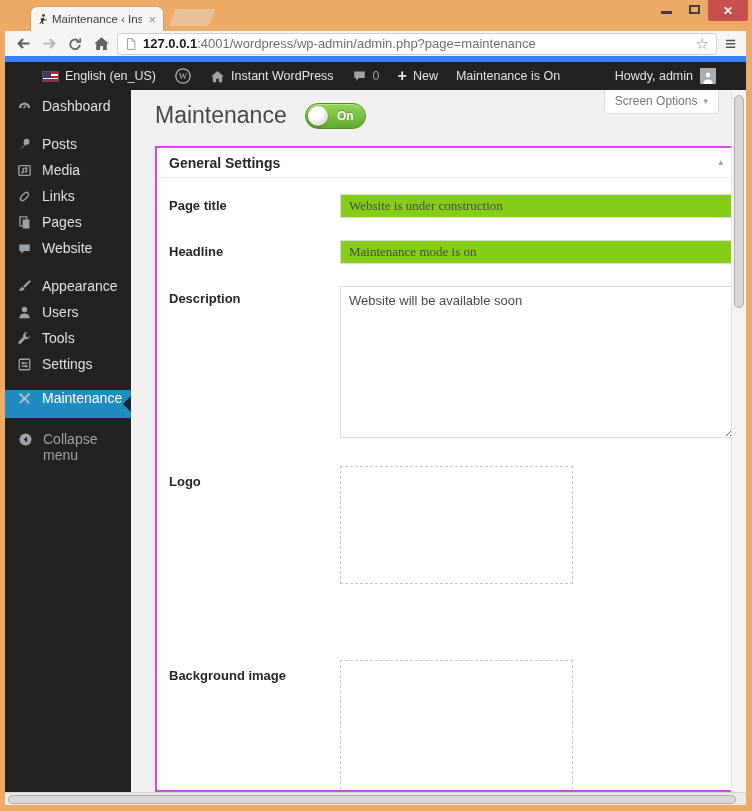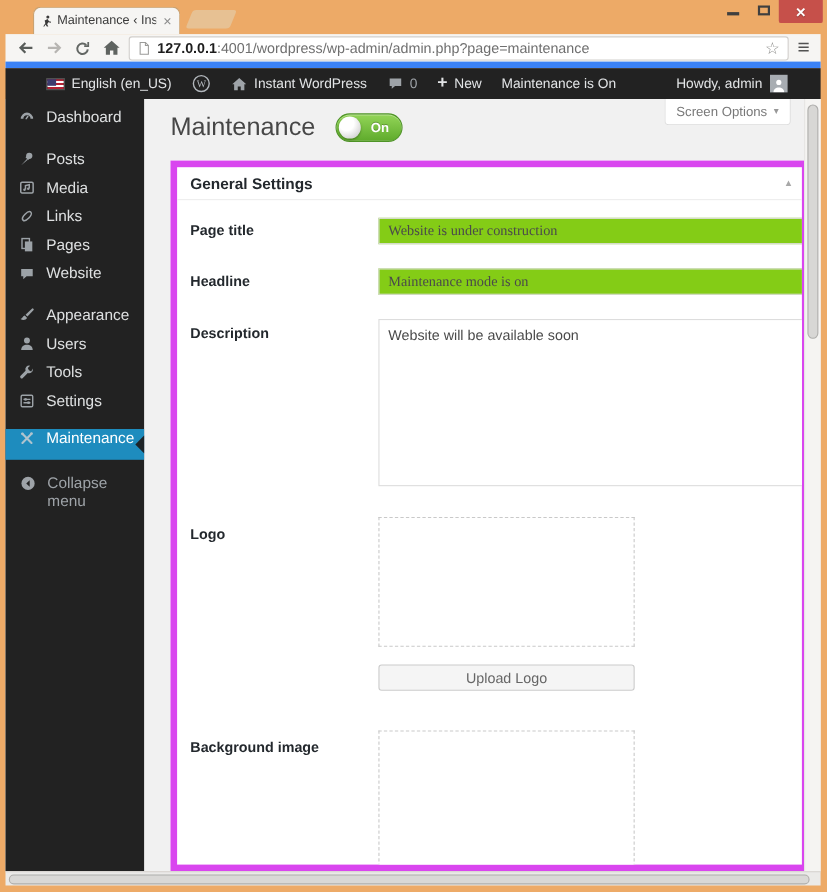--- a/index.html
+++ b/index.html
@@ -97,21 +97,21 @@
     background:radial-gradient(circle at 35% 30%, #ffffff 0 35%, #c9c9c9 90%);
     box-shadow:0 1px 2px rgba(0,0,0,.35);
   }
   .toggle-label {
     position:absolute; right:11px; top:5px; color:#fff; font-size:12px; font-weight:bold;
     text-shadow:0 -1px 0 rgba(0,0,0,.25);
   }
   
   .panel {
     position:absolute; left:24px; top:56px; width:580px; height:646px;
-    background:#fff; border:6px solid #d946ef; overflow:hidden;
+    background:#fff; border:2px solid #d946ef; overflow:hidden;
   }
   .panel-head {
     position:relative; height:30px; border-bottom:1px solid #ededed;
     display:flex; align-items:center; padding:0 12px; font-size:14px; font-weight:bold; color:#23282d;
   }
   .panel-arrow { position:absolute; right:10px; top:9px; font-size:9px; color:#a8a8a8; }
   .flabel { position:absolute; left:12px; width:165px; font-size:13px; font-weight:bold; color:#23282d; }
   .tinput {
     position:absolute; left:183px; width:395px; height:24px; border:1px solid #ddd; background:#84cc16;
     font-family:Liberation Serif, serif; font-size:13px; color:#4a4a4a; padding:2px 8px; border-radius:0;
@@ -380,23 +380,20 @@
         <input class="tinput" style="top: 46px;" type="text" value="Website is under construction">
 
         <span class="flabel" style="top:96px;">Headline</span>
         <input class="tinput" style="top: 92px;" type="text" value="Maintenance mode is on">
 
         <span class="flabel" style="top:143px;">Description</span>
         <textarea class="tarea" style="">Website will be available soon</textarea>
 
         <span class="flabel" style="top:326px;">Logo</span>
         <div class="dropzone logo-zone"></div>
-        <div class="upload-btn">
-            <span>Upload Logo</span>
-          </div>
 
         <span class="flabel" style="top:520px;">Background image</span>
         <div class="dropzone bg-zone"></div>
       </div>
     </div>
 
     <div class="vscroll">
       <div class="vthumb"></div>
     </div>
   </div>

